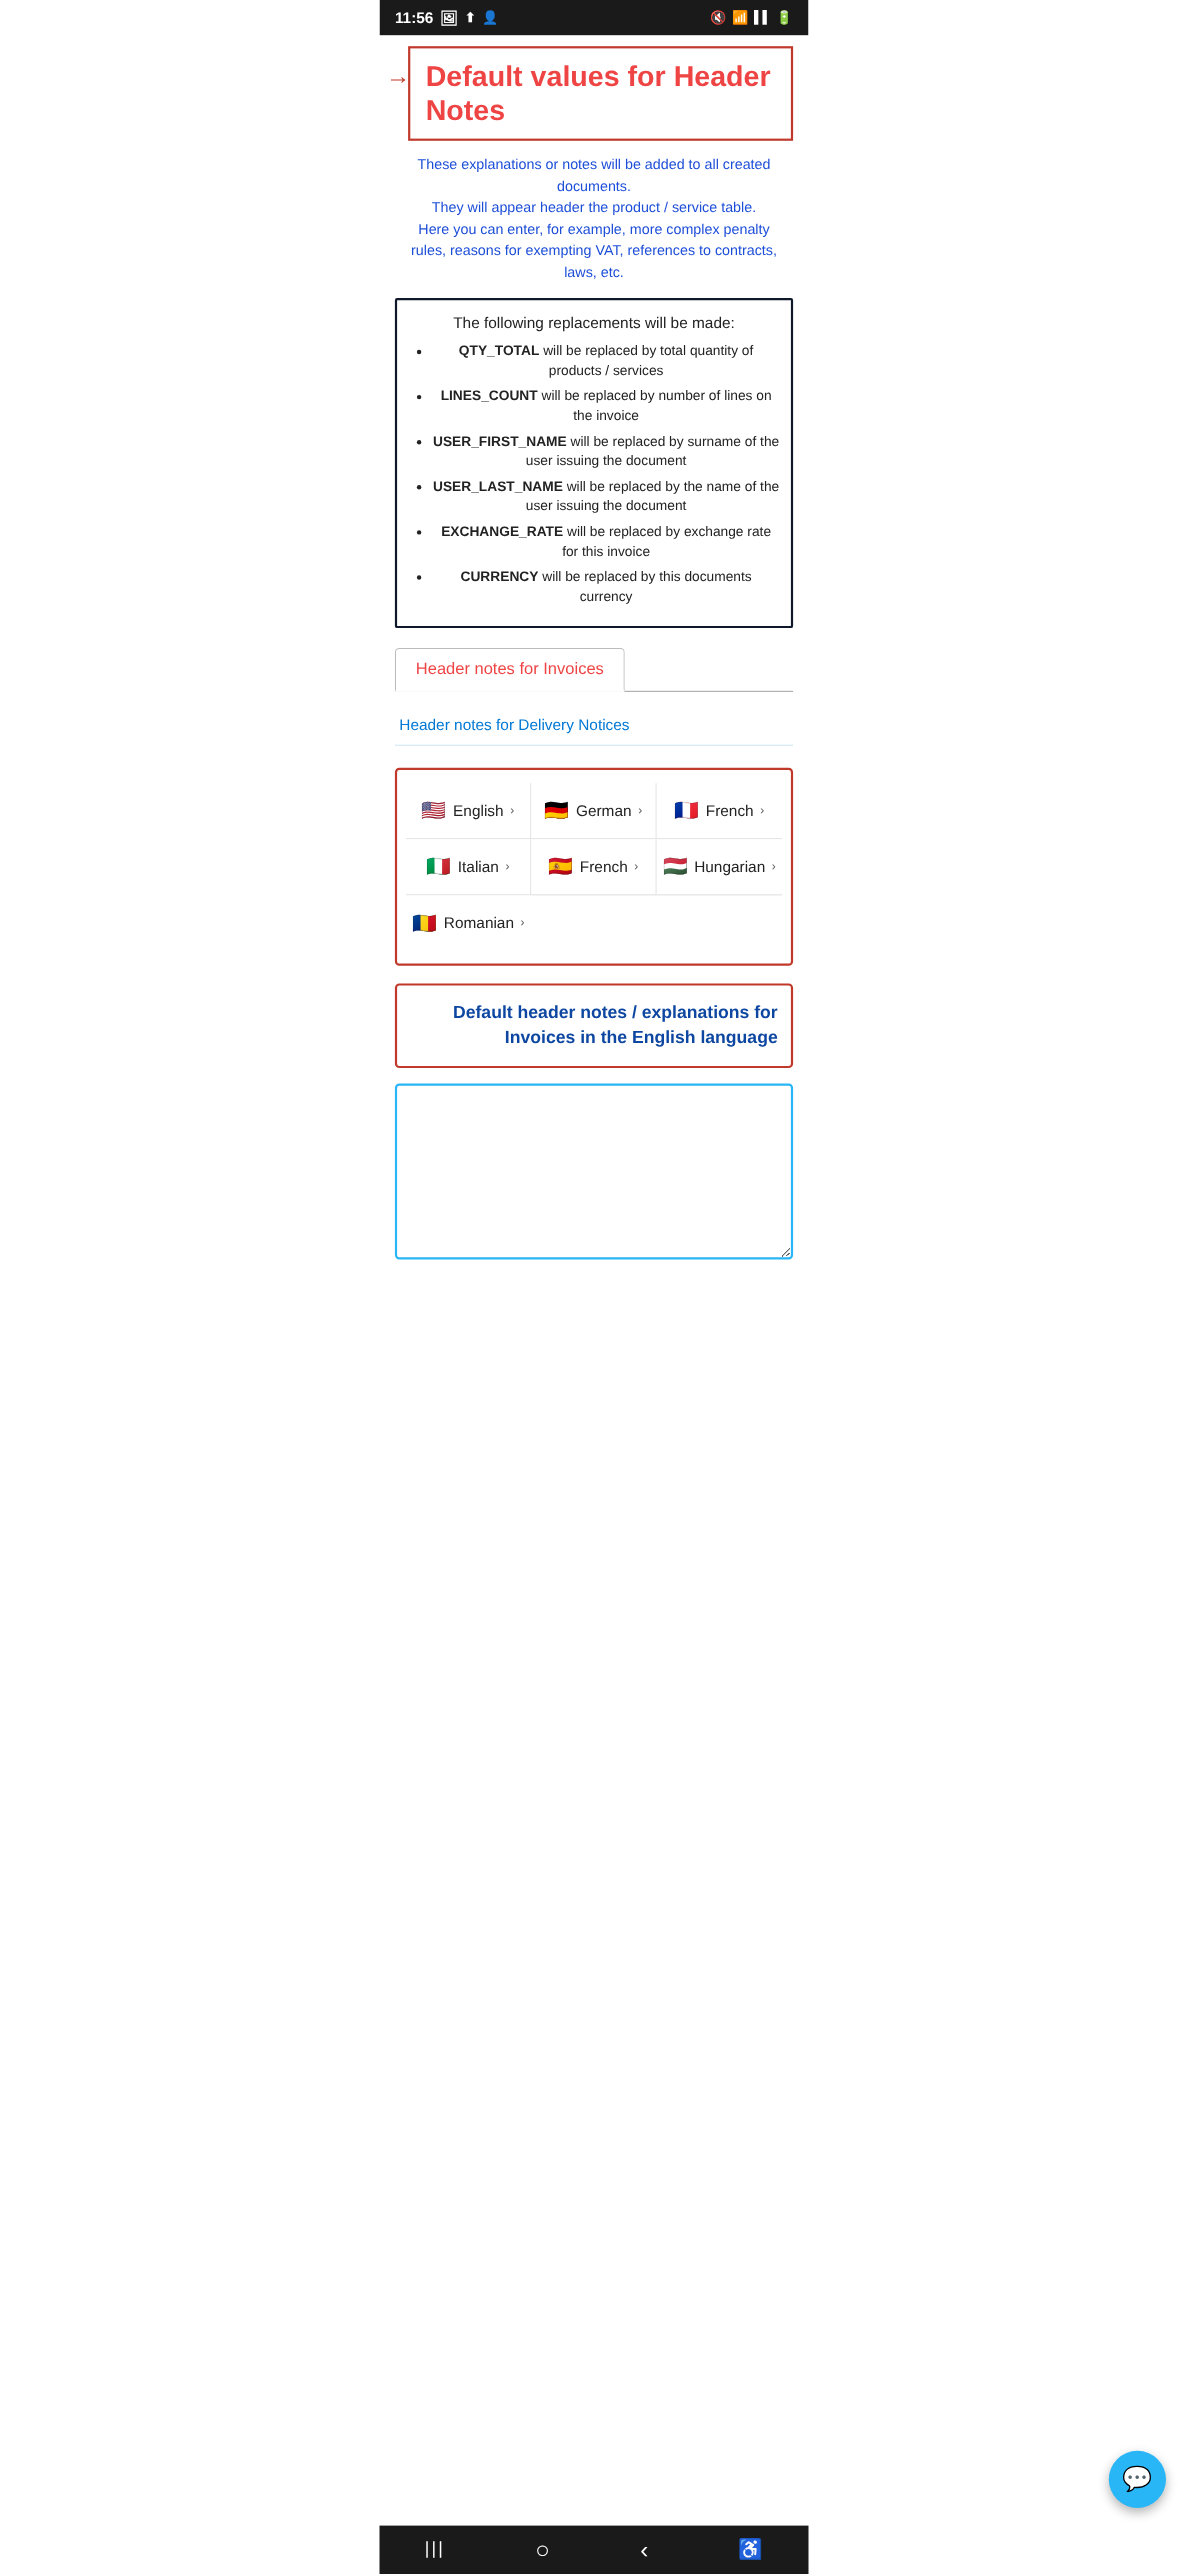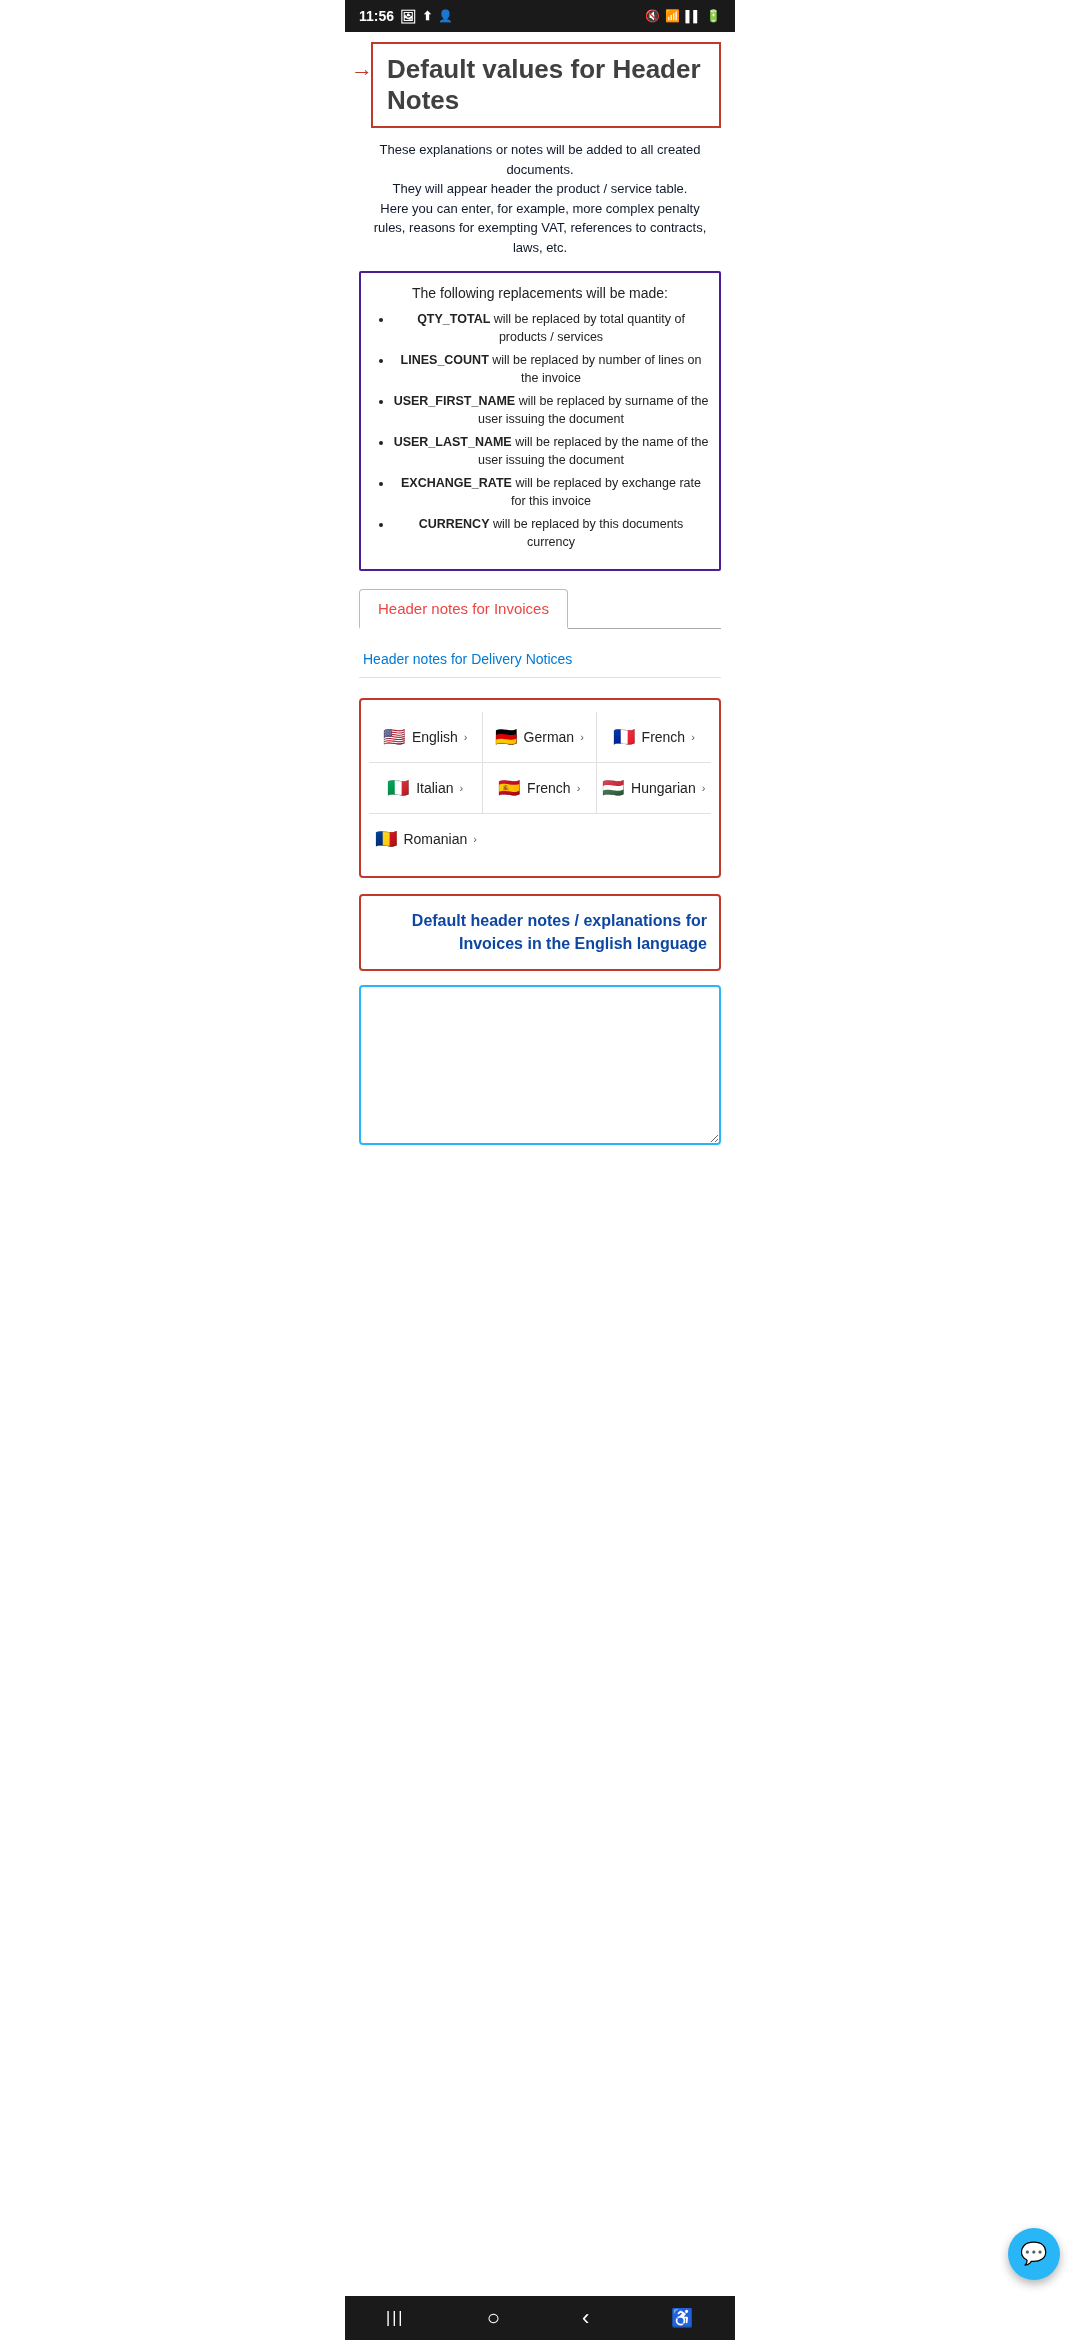--- a/index.html
+++ b/index.html
@@ -30,40 +30,40 @@
 
     
     .content {
       padding: 10px 14px 80px 14px;
     }
 
     
     .page-title {
       font-size: 26px;
       font-weight: bold;
-      color: #404040;
+      color: #ef4444;
       border: 2.5px solid #c0392b;
       padding: 10px 14px;
       margin-bottom: 12px;
       line-height: 1.2;
     }
 
     
     .description {
       font-size: 13px;
-      color: #0f172a;
+      color: #1d4ed8;
       text-align: center;
       line-height: 1.5;
       margin-bottom: 14px;
       padding: 0 4px;
     }
 
     
     .replacements-box {
-      border: 2px solid #4c1d95;
+      border: 2px solid #0f172a;
       border-radius: 2px;
       padding: 12px 10px;
       margin-bottom: 18px;
     }
     .replacements-title {
       font-size: 14px;
       color: #222;
       text-align: center;
       margin-bottom: 10px;
     }

